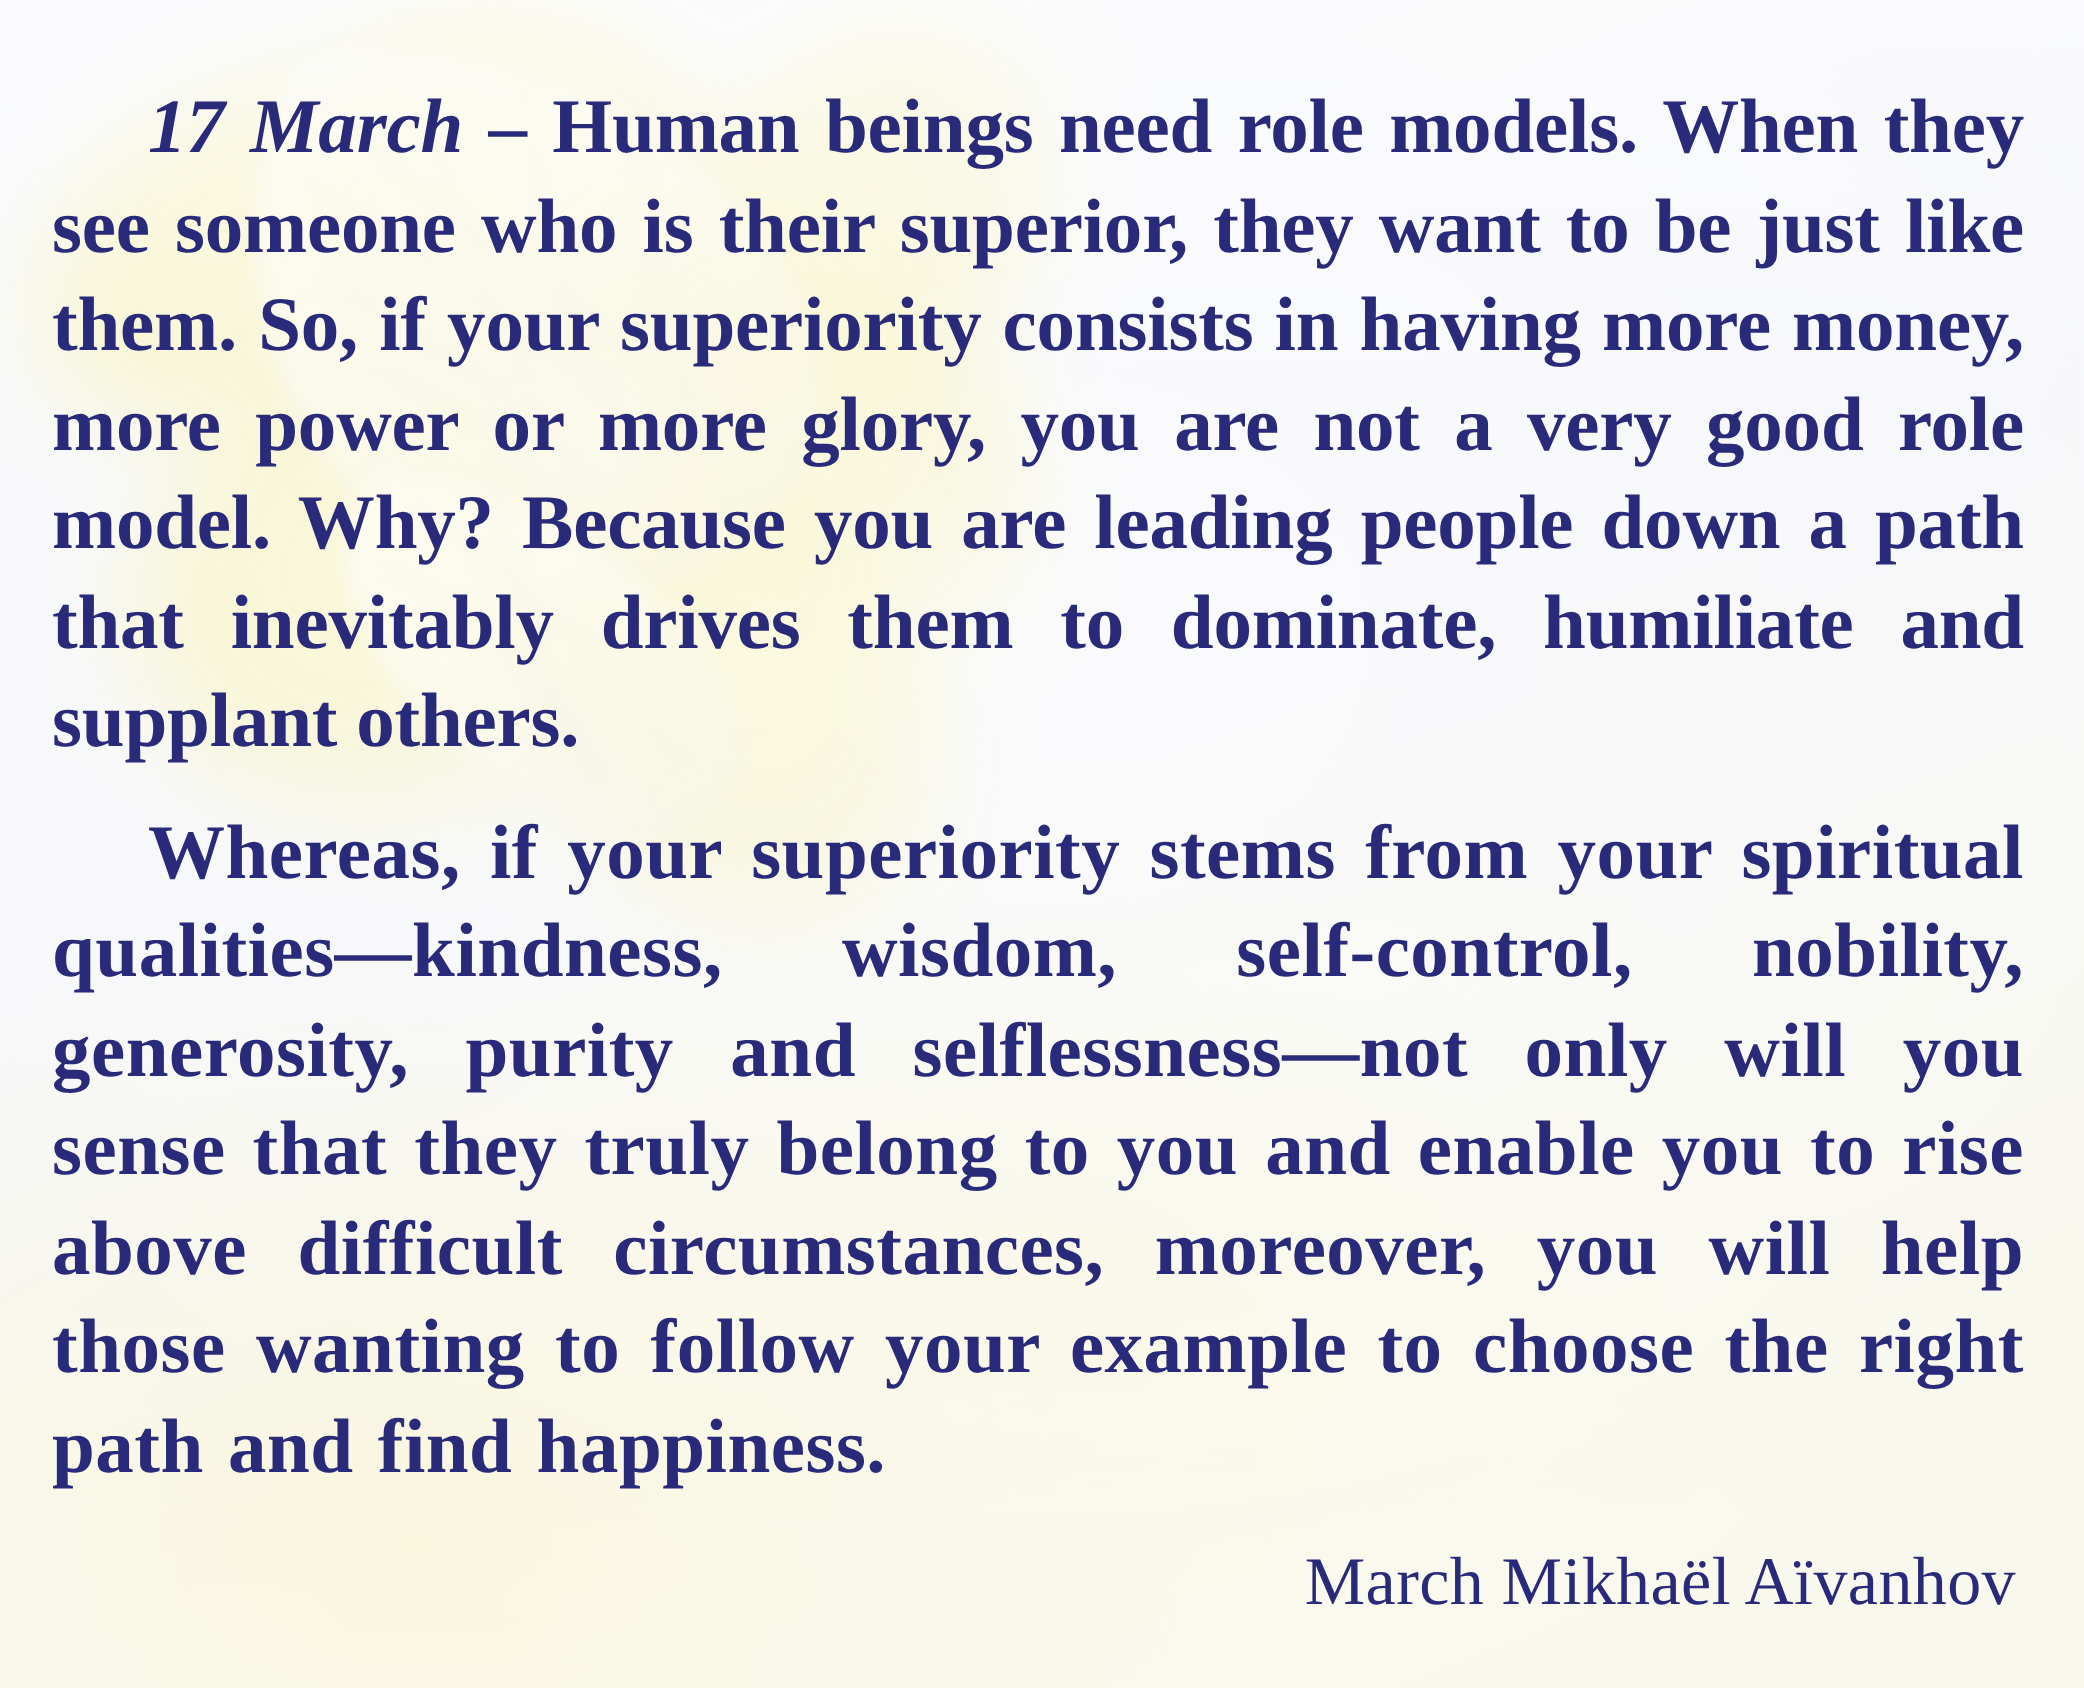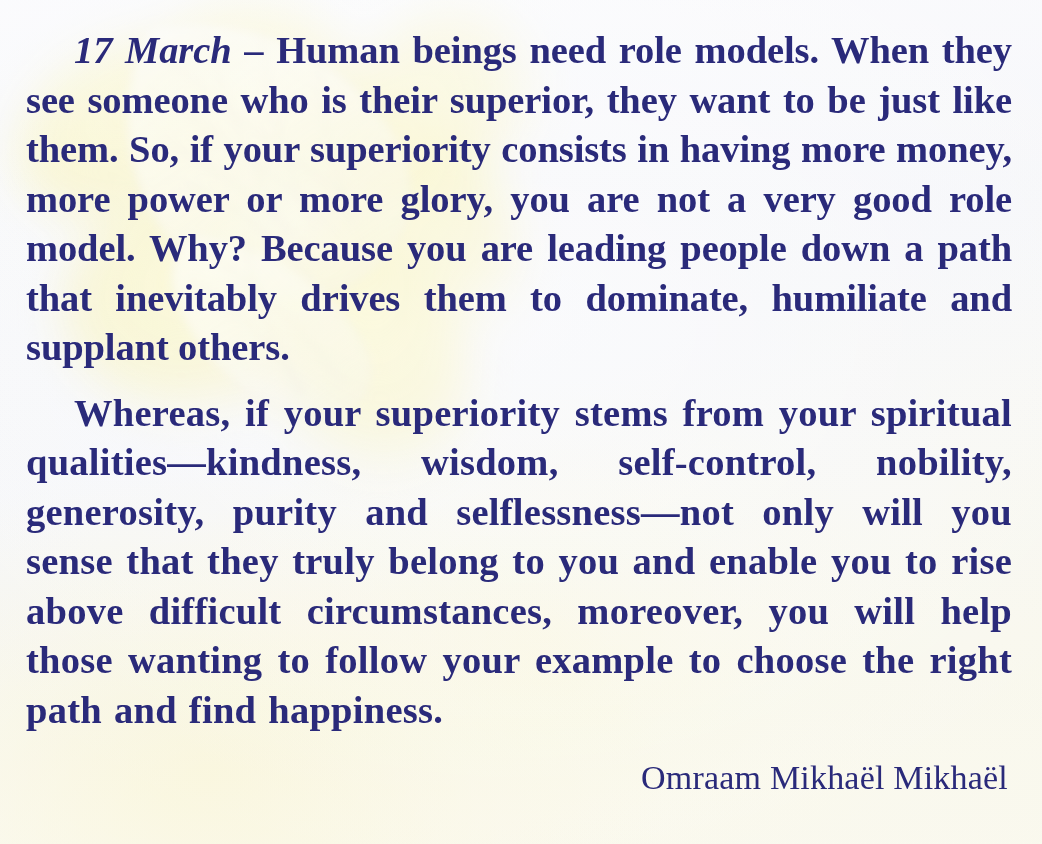--- a/index.html
+++ b/index.html
@@ -92,21 +92,21 @@
   #bg-haze {
     background:
       radial-gradient(ellipse 900px 700px at 50% 38%, rgba(255,255,255,0.42) 0%, rgba(255,255,255,0.10) 58%, rgba(255,255,255,0) 82%),
       linear-gradient(to bottom, rgba(252,252,254,0.55) 0%, rgba(252,252,254,0.12) 22%, rgba(255,255,253,0.10) 70%, rgba(253,252,243,0.42) 100%);
   }
 
   
   #content {
     position: relative;
     z-index: 5;
-    padding: 26px 30px 0 26px;
+    padding: 40px 30px 0 26px;
     box-sizing: border-box;
     height: 844px;
   }
 
   .para {
     margin: 0;
     color: #2a2a7a;
     font-weight: bold;
     font-size: 38.5px;
     line-height: 49.5px;
@@ -194,16 +194,16 @@
   </div>
 
   <div class="bg-layer" id="bg-haze"></div>
 
   <div id="content">
 
     <p class="para" id="para-1"><span class="date-prefix">17 March</span><span> – </span><span>Human beings need role models. When they see someone who is their superior, they want to be just like them. So, if your superiority consists in having more money, more power or more glory, you are not a very good role model. Why? Because you are leading people down a path that inevitably drives them to dominate, humiliate and supplant others.</span></p>
 
     <p class="para" id="para-2">Whereas, if your superiority stems from your spiritual qualities—kindness, wisdom, self-control, nobility, generosity, purity and selflessness—not only will you sense that they truly belong to you and enable you to rise above difficult circumstances, moreover, you will help those wanting to follow your example to choose the right path and find happiness.</p>
 
-    <p id="attribution">Omraam Mikhaël Mikhaël</p>
+    <p id="attribution">March Mikhaël Aïvanhov</p>
 
   </div>
 </div>
 
 </body></html>

